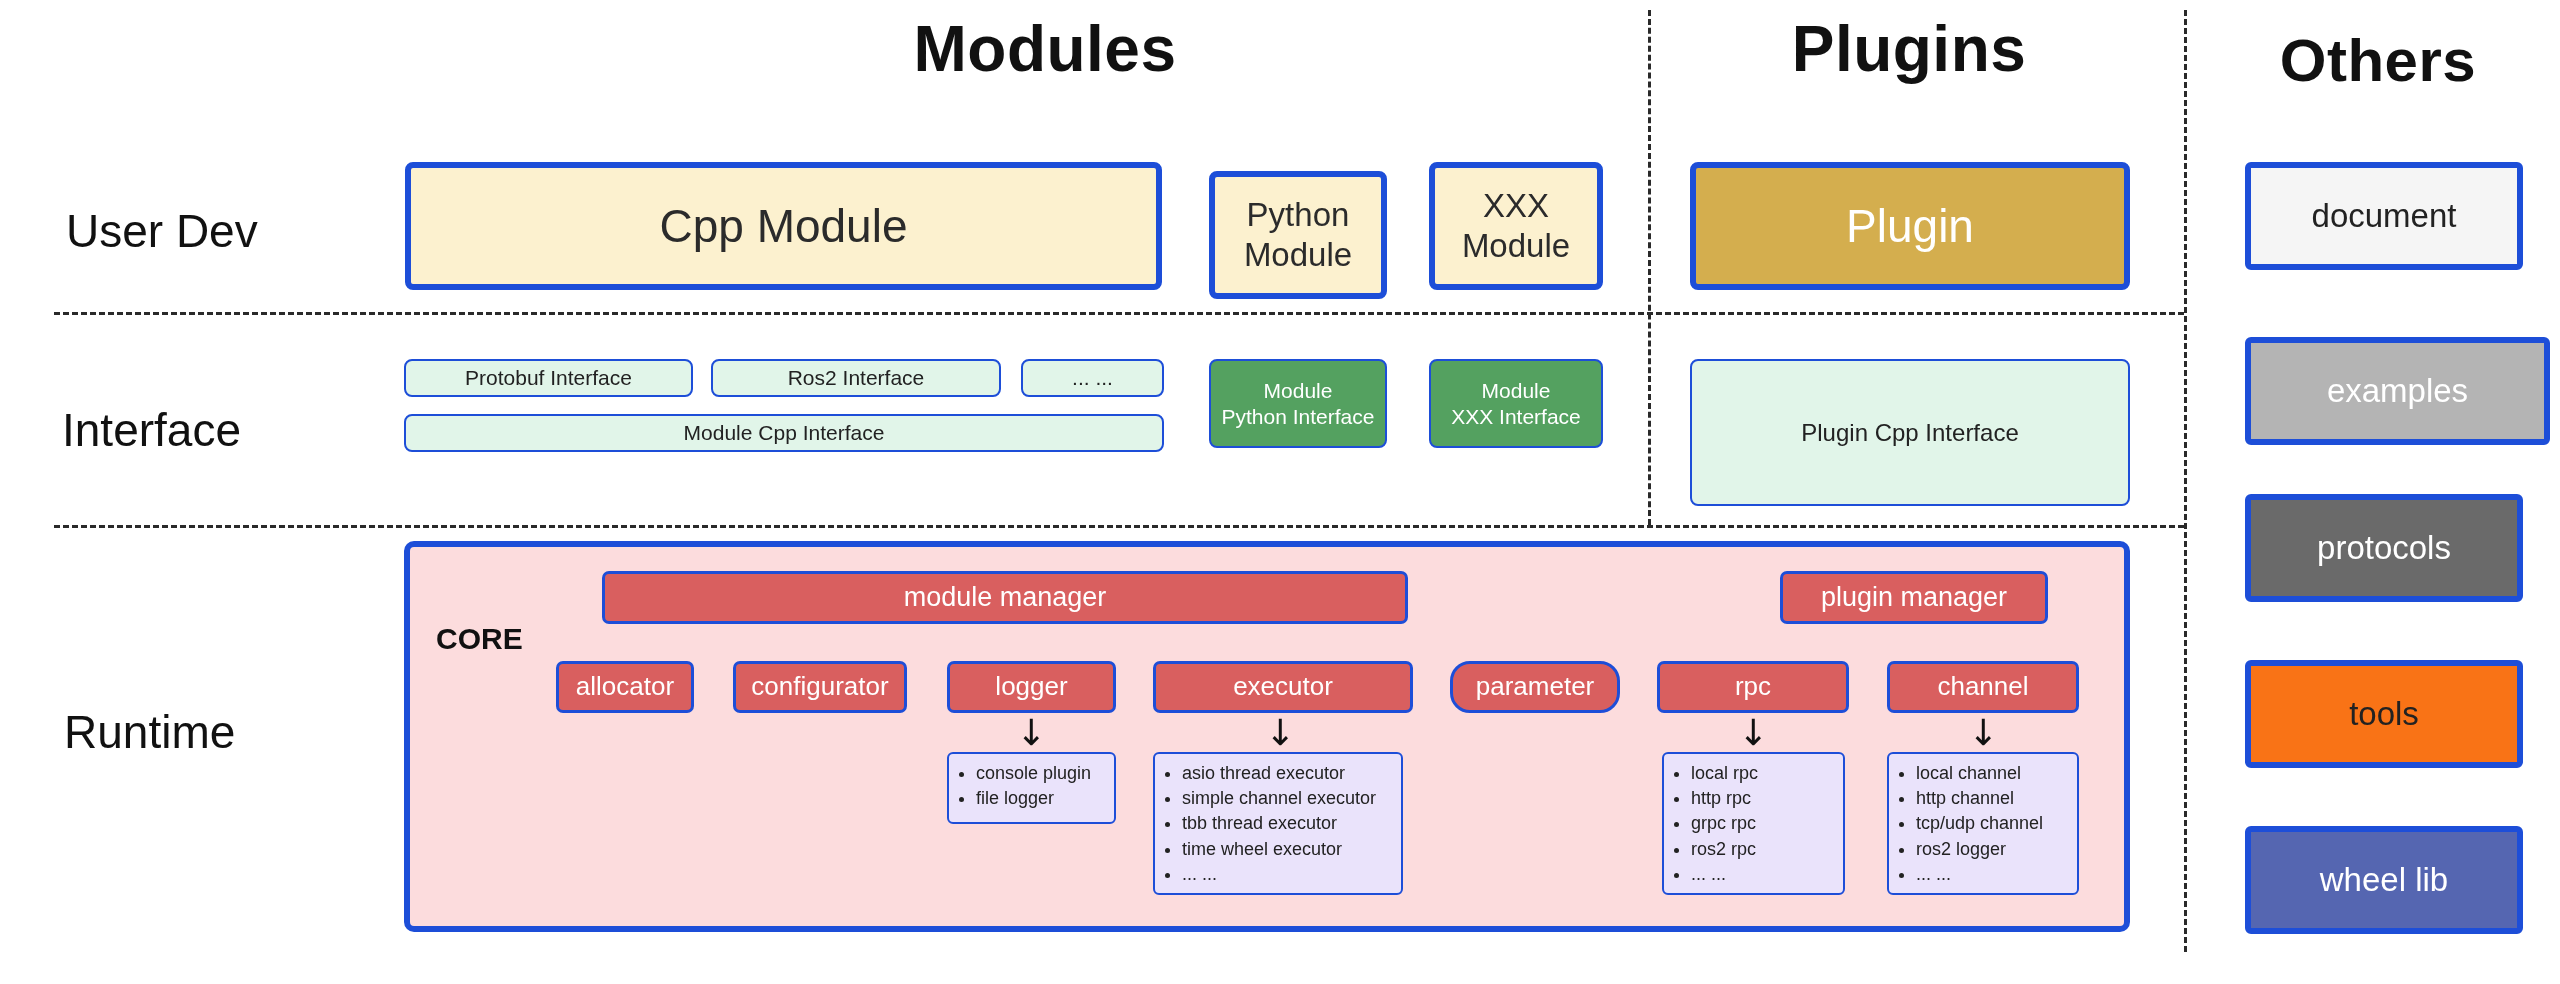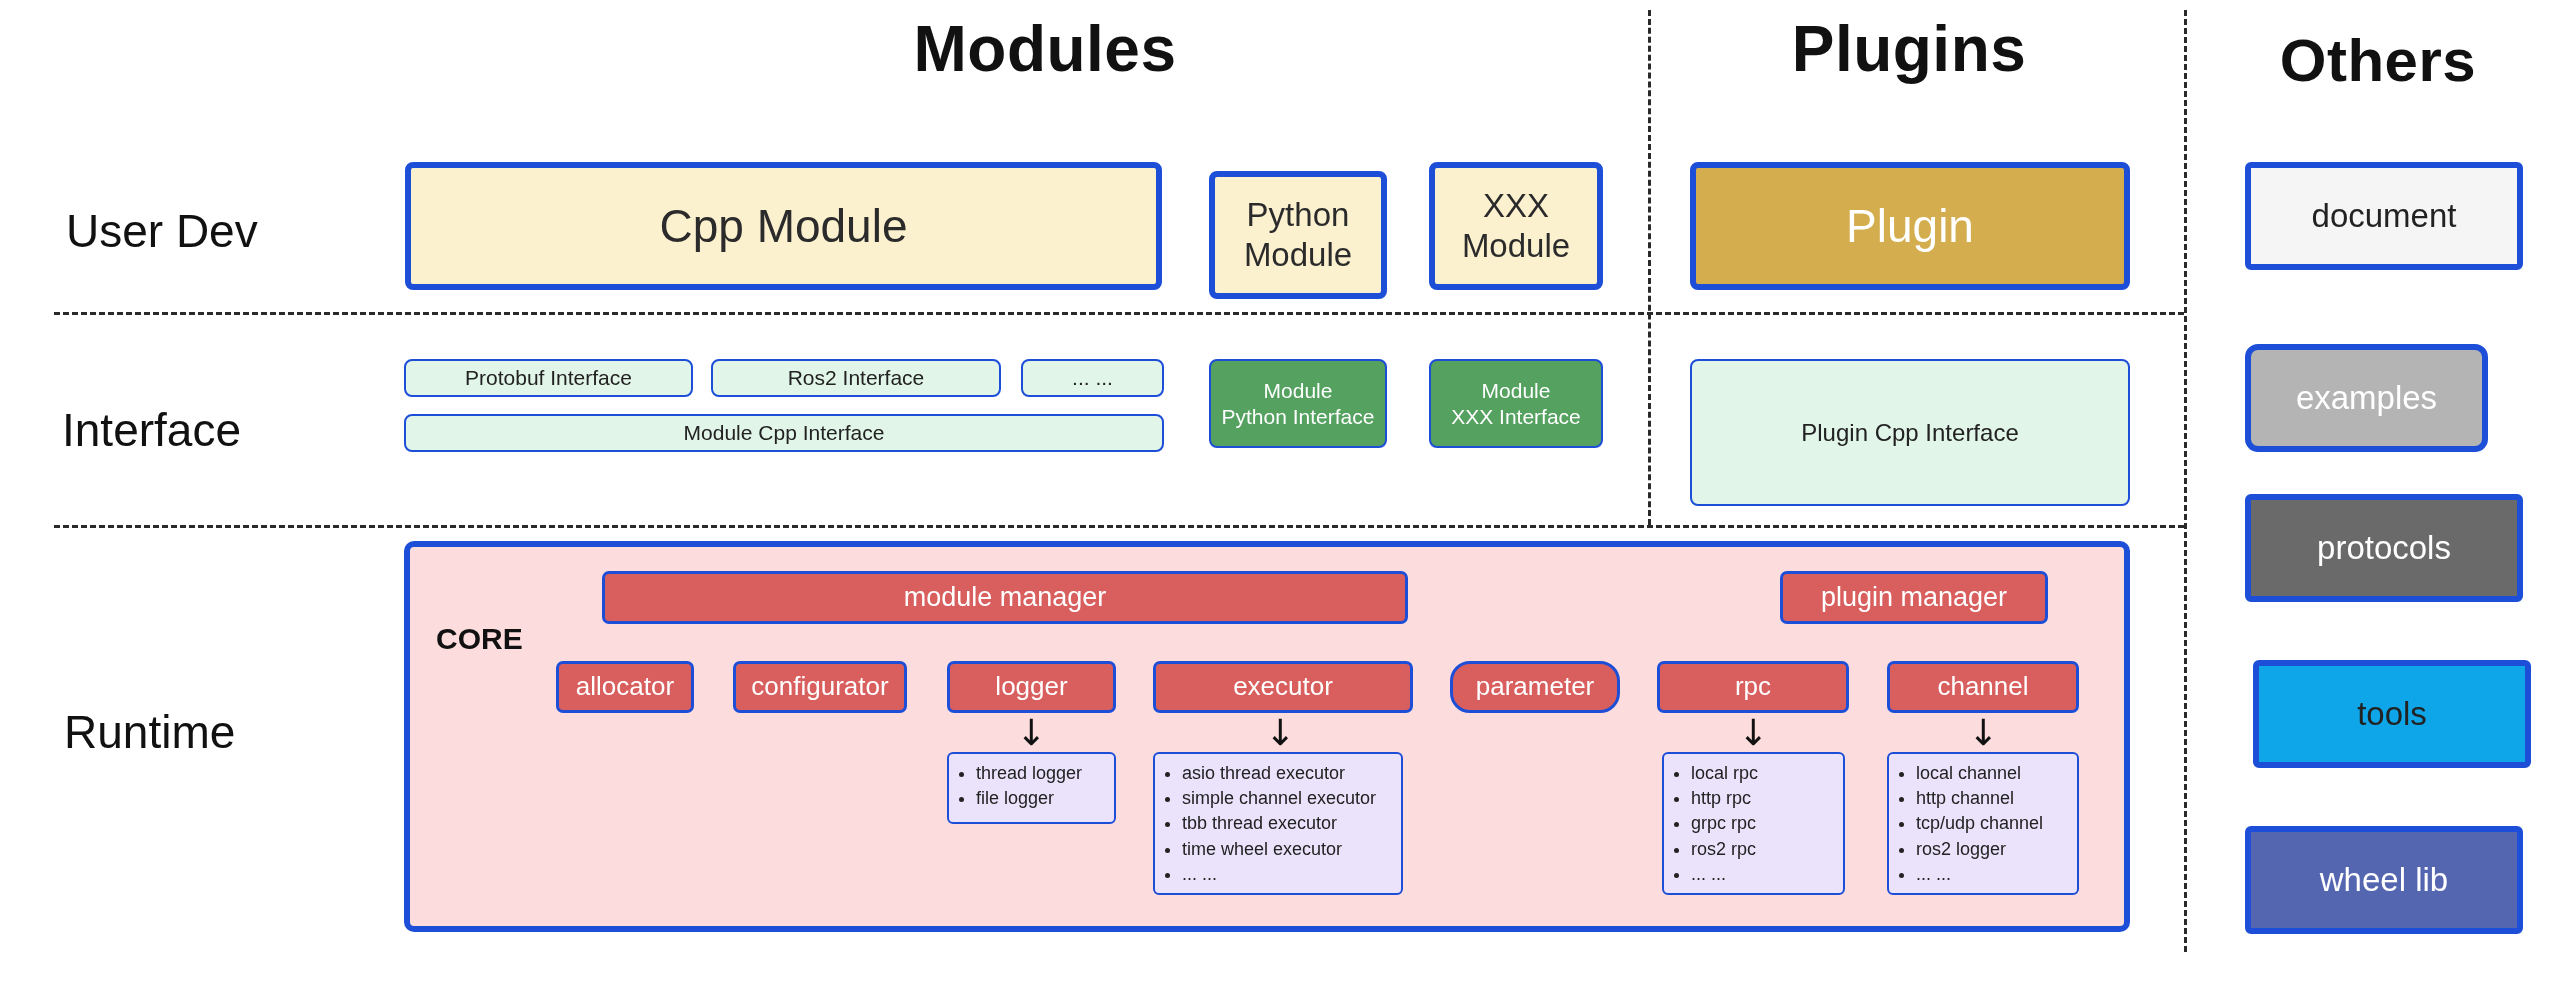--- a/index.html
+++ b/index.html
@@ -81,21 +81,21 @@
     width: 42px;
     text-align: center;
     font-size: 36px;
     font-weight: 400;
     color: #111111;
     font-family: "DejaVu Sans", sans-serif;
   }
   .o-document  { background: #f5f5f5; color: #222222; border-radius: 6px; }
   .o-examples  { background: #b4b4b4; color: #ffffff; border-radius: 6px; }
   .o-protocols { background: #6a6a6a; color: #ffffff; border-radius: 6px; }
-  .o-tools     { background: #0ea5e9; color: #222222; border-radius: 6px; margin-left: 8px; }
+  .o-tools     { background: #f97316; color: #222222; border-radius: 6px; }
   .o-commonlib { background: #5566b1; color: #ffffff; border-radius: 6px; }
 </style>
 </head>
 <body>
 
 <div class="diagram">
 
   <div class="section-title" style="left:745px; top:12px; width:600px;">Modules</div>
   <div class="section-title" style="left:1709px; top:12px; width:400px;">Plugins</div>
   <div class="section-title" style="left:2208px; top:26px; width:340px; font-size:60px;">Others</div>
@@ -140,21 +140,21 @@
   <div class="box red" style="left:1657px; top:661px; width:192px; height:52px; font-size:26px;">rpc</div>
   <div class="box red" style="left:1887px; top:661px; width:192px; height:52px; font-size:26px;">channel</div>
 
   <div class="arrow" style="left:1010px; top:712px;">↓</div>
   <div class="arrow" style="left:1259px; top:712px;">↓</div>
   <div class="arrow" style="left:1732px; top:712px;">↓</div>
   <div class="arrow" style="left:1962px; top:712px;">↓</div>
 
   <div class="box purple" style="left:947px; top:752px; width:169px; height:72px;">
     <ul>
-        <li>thread logger</li>
+        <li>console plugin</li>
         <li>file logger</li>
       </ul>
   </div>
   <div class="box purple" style="left:1153px; top:752px; width:250px; height:143px;">
     <ul>
         <li>asio thread executor</li>
         <li>simple channel executor</li>
         <li>tbb thread executor</li>
         <li>time wheel executor</li>
         <li>... ...</li>
@@ -173,18 +173,18 @@
     <ul>
         <li>local channel</li>
         <li>http channel</li>
         <li>tcp/udp channel</li>
         <li>ros2 logger</li>
         <li>... ...</li>
       </ul>
   </div>
 
   <div class="box o-document" style="left:2245px; top:162px; width:278px; height:108px; font-size:33px;">document</div>
-  <div class="box o-examples" style="left:2245px; top:344px; width:243px; height:108px; font-size:33px;border-radius:13px;">examples</div>
+  <div class="box o-examples" style="left:2245px; top:337px; width:305px; height:108px; font-size:33px;">examples</div>
   <div class="box o-protocols" style="left:2245px; top:494px; width:278px; height:108px; font-size:33px;">protocols</div>
   <div class="box o-tools" style="left:2245px; top:660px; width:278px; height:108px; font-size:33px;">tools</div>
   <div class="box o-commonlib" style="left:2245px; top:826px; width:278px; height:108px; font-size:33px;">wheel lib</div>
 
 </div>
 
 </body></html>

